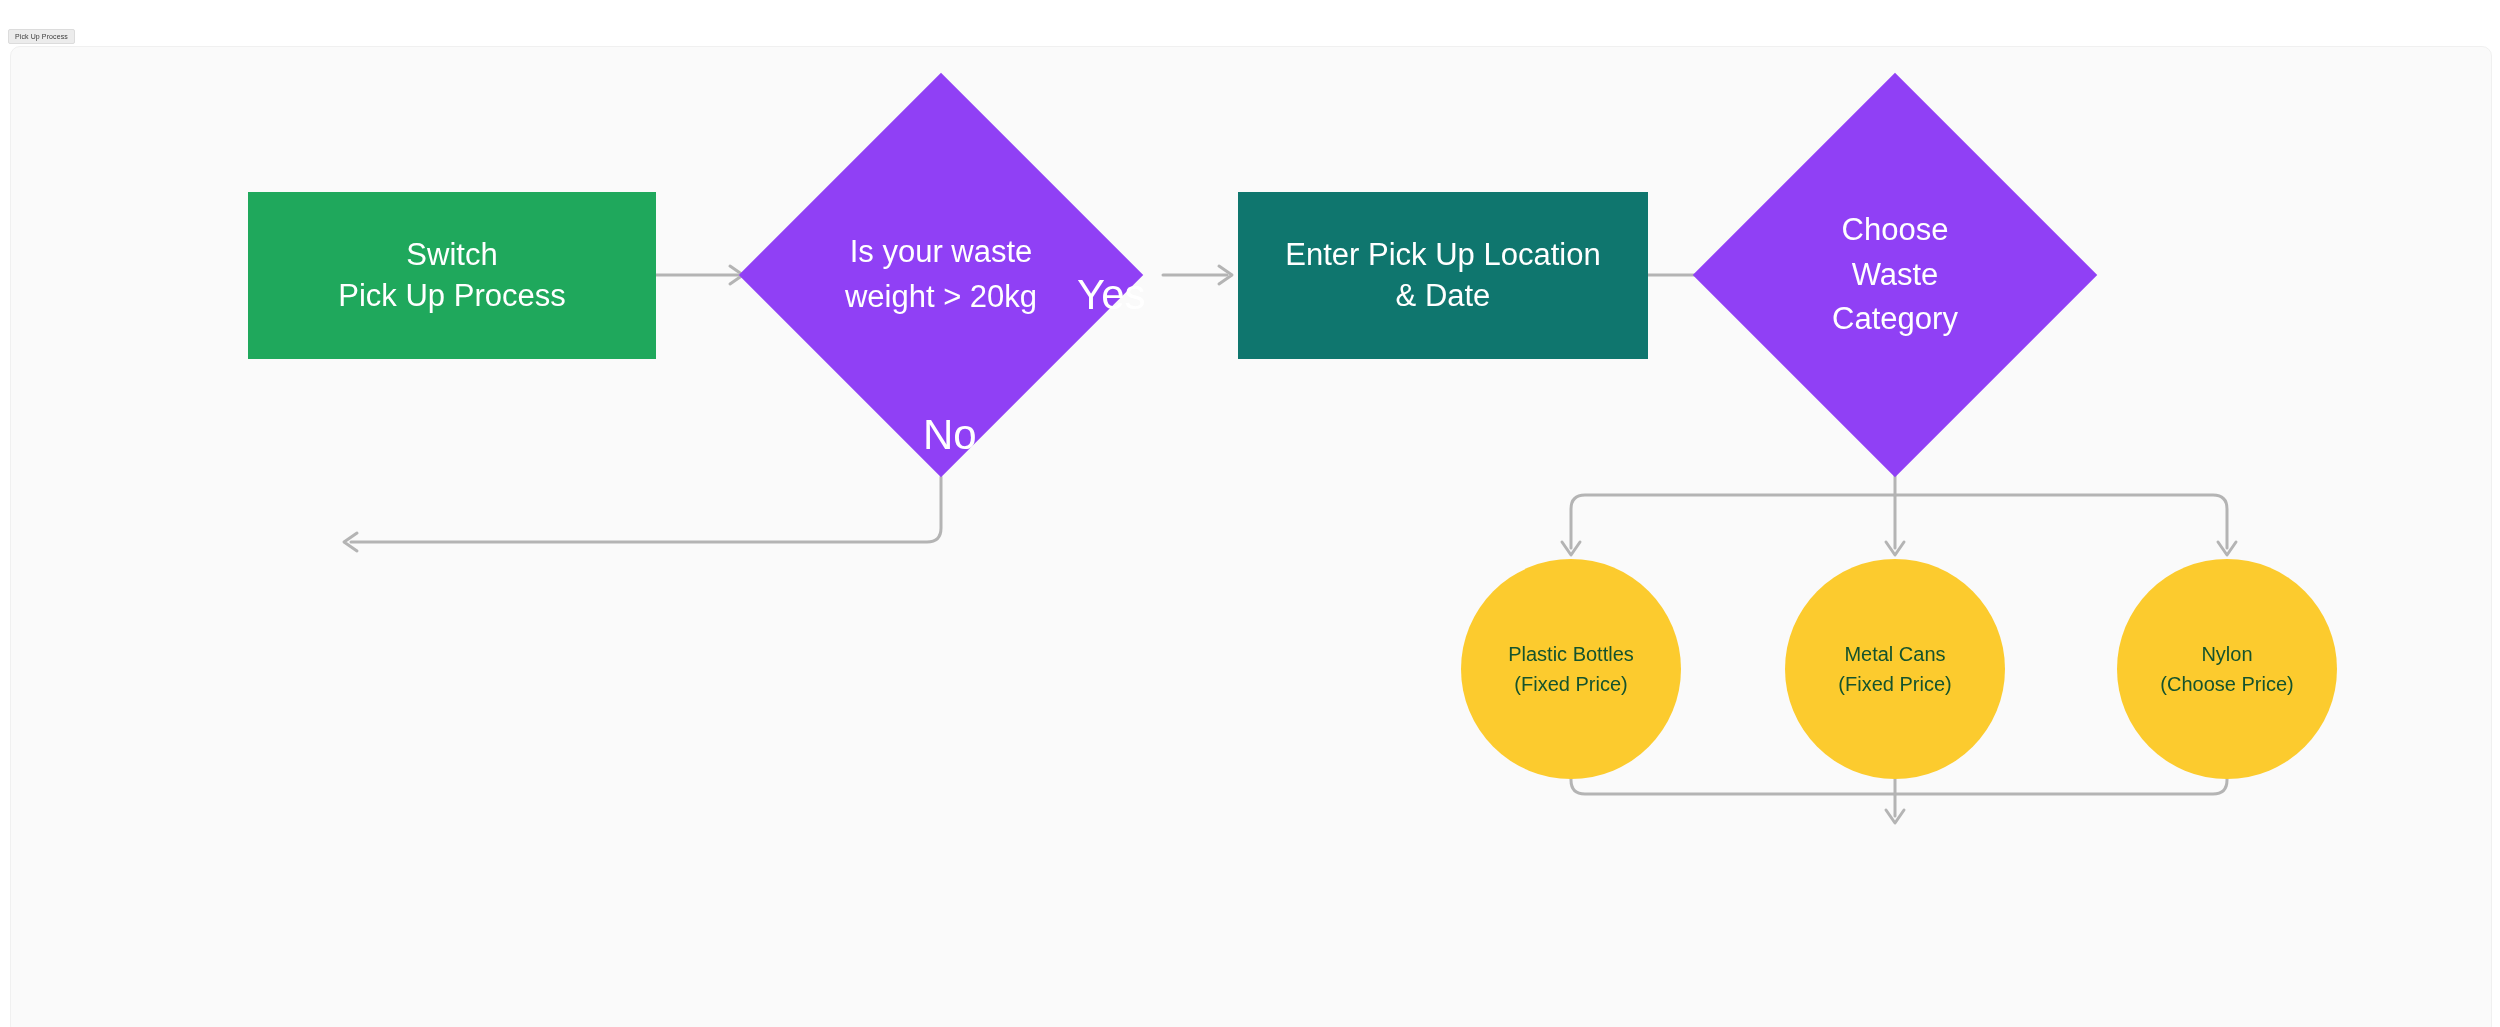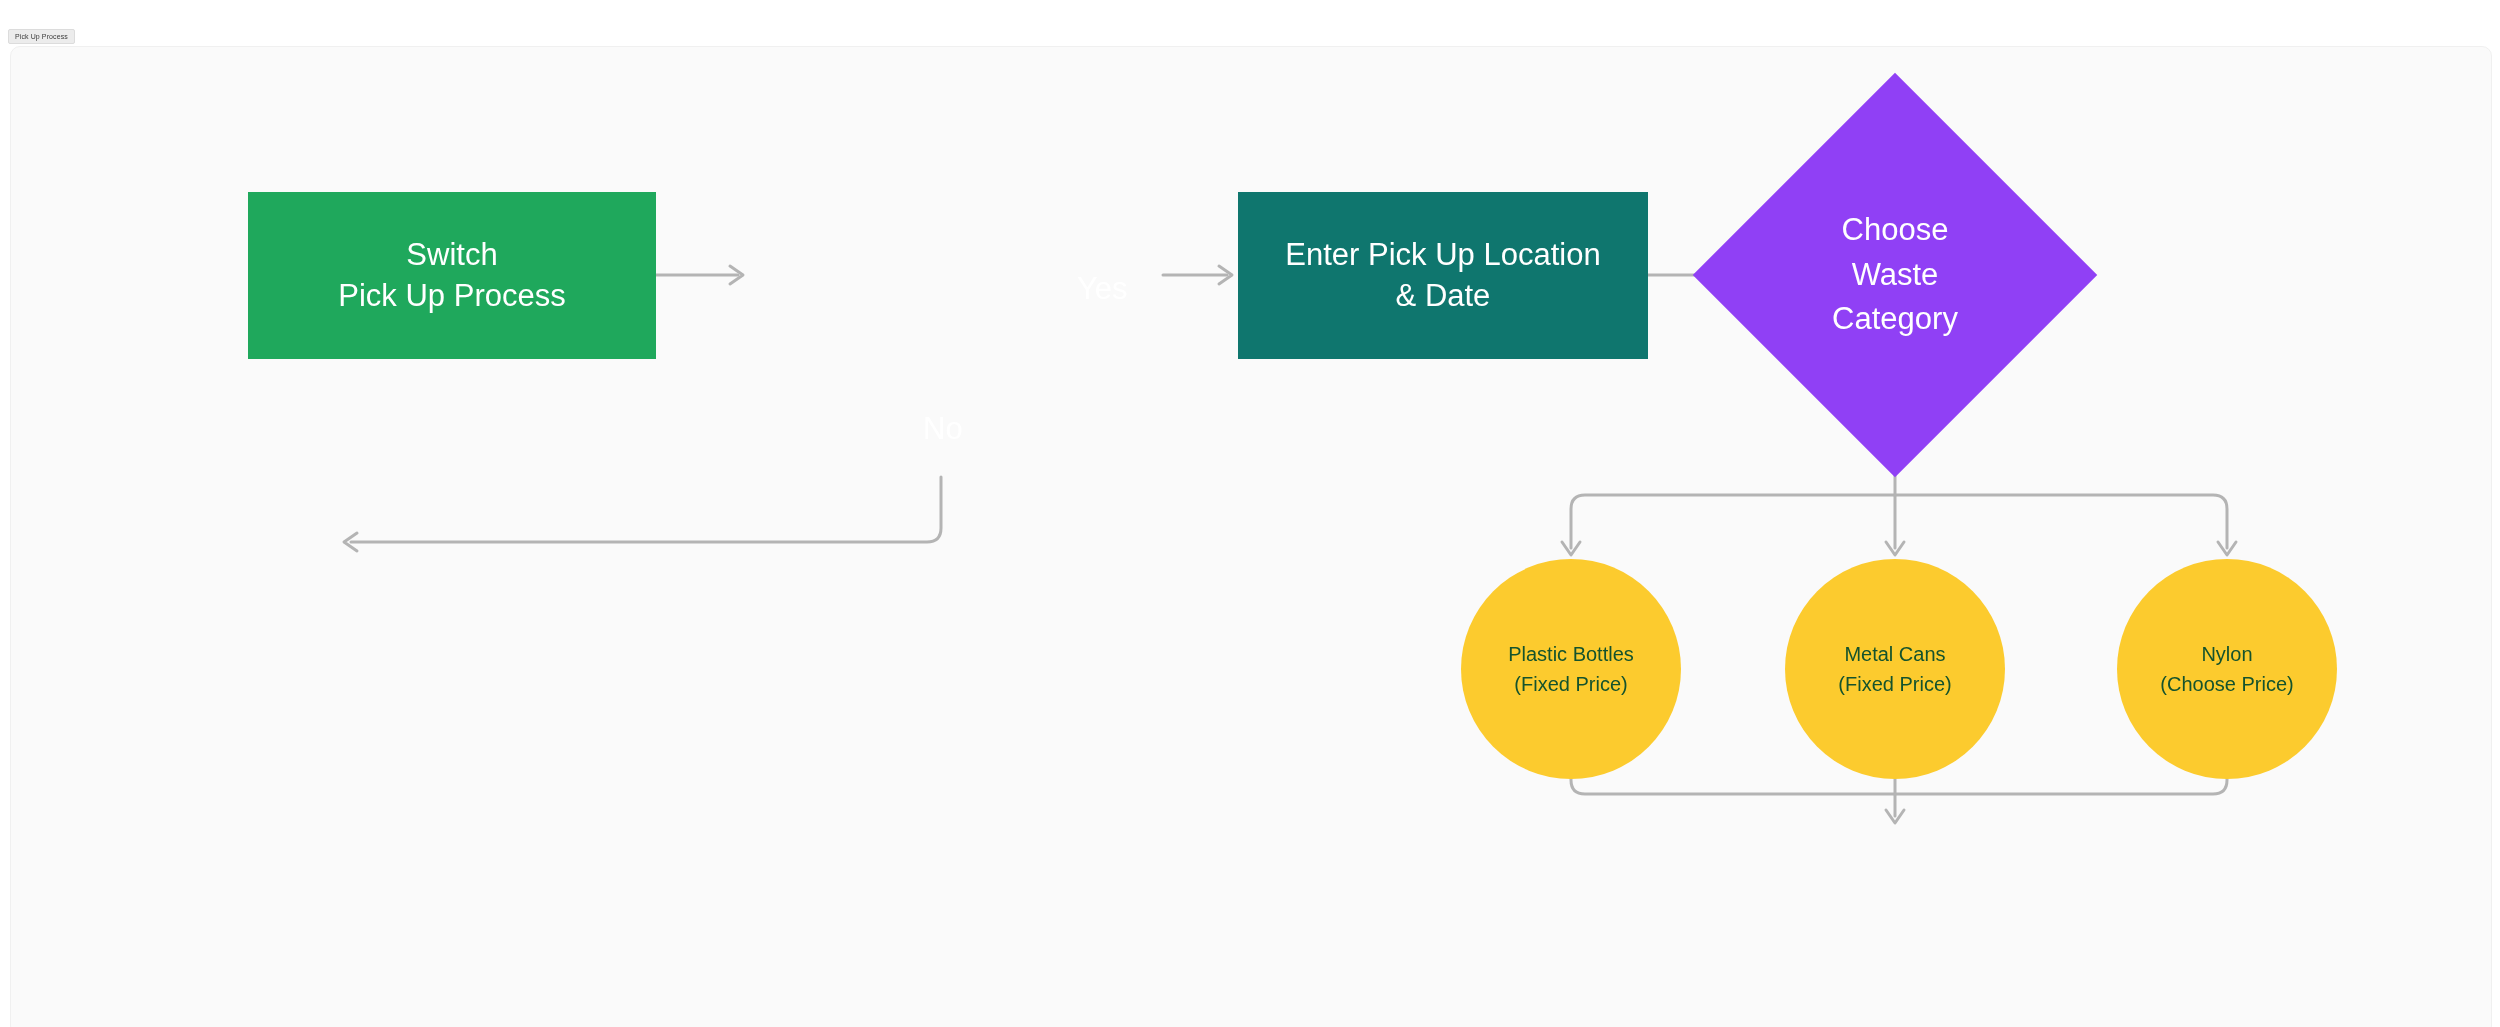--- a/index.html
+++ b/index.html
@@ -101,21 +101,21 @@
     justify-content: center;
     text-align: center;
     color: #ffffff;
     font-size: 31px;
     line-height: 1.45;
     white-space: pre-line;
   }
   .branch-tag {
     position: absolute;
     color: #ffffff;
-    font-size: 31px;
+    font-size: 42px;
     white-space: nowrap;
   }
 
   .circle {
     position: absolute;
     background: #fccb2e;
     border-radius: 50%;
     display: flex;
     align-items: center;
     justify-content: center;
@@ -189,20 +189,25 @@
         </g>
 
       </g>
     </svg>
 
     <div class="node rect green" style="left:237px; top:145px; width:408px; height:167px;">
       <span class="node-text">Switch
 Pick Up Process</span>
     </div>
 
+    <div class="diamond-wrap" style="left:787px; top:85px; width:286px; height:286px;">
+      <div class="diamond-shape"></div>
+      <div class="diamond-label">Is your waste
+weight &gt; 20kg</div>
+    </div>
     <div class="branch-tag" style="left:1066px; top:224px;">Yes</div>
     <div class="branch-tag" style="left:912px; top:364px;">No</div>
 
 
     <div class="node rect purple" style="left:1227px; top:145px; width:410px; height:167px;">
       <span class="node-text">Enter Pick Up Location
 &amp; Date</span>
     </div>
 
     <div class="diamond-wrap" style="left:1741px; top:85px; width:286px; height:286px;">

